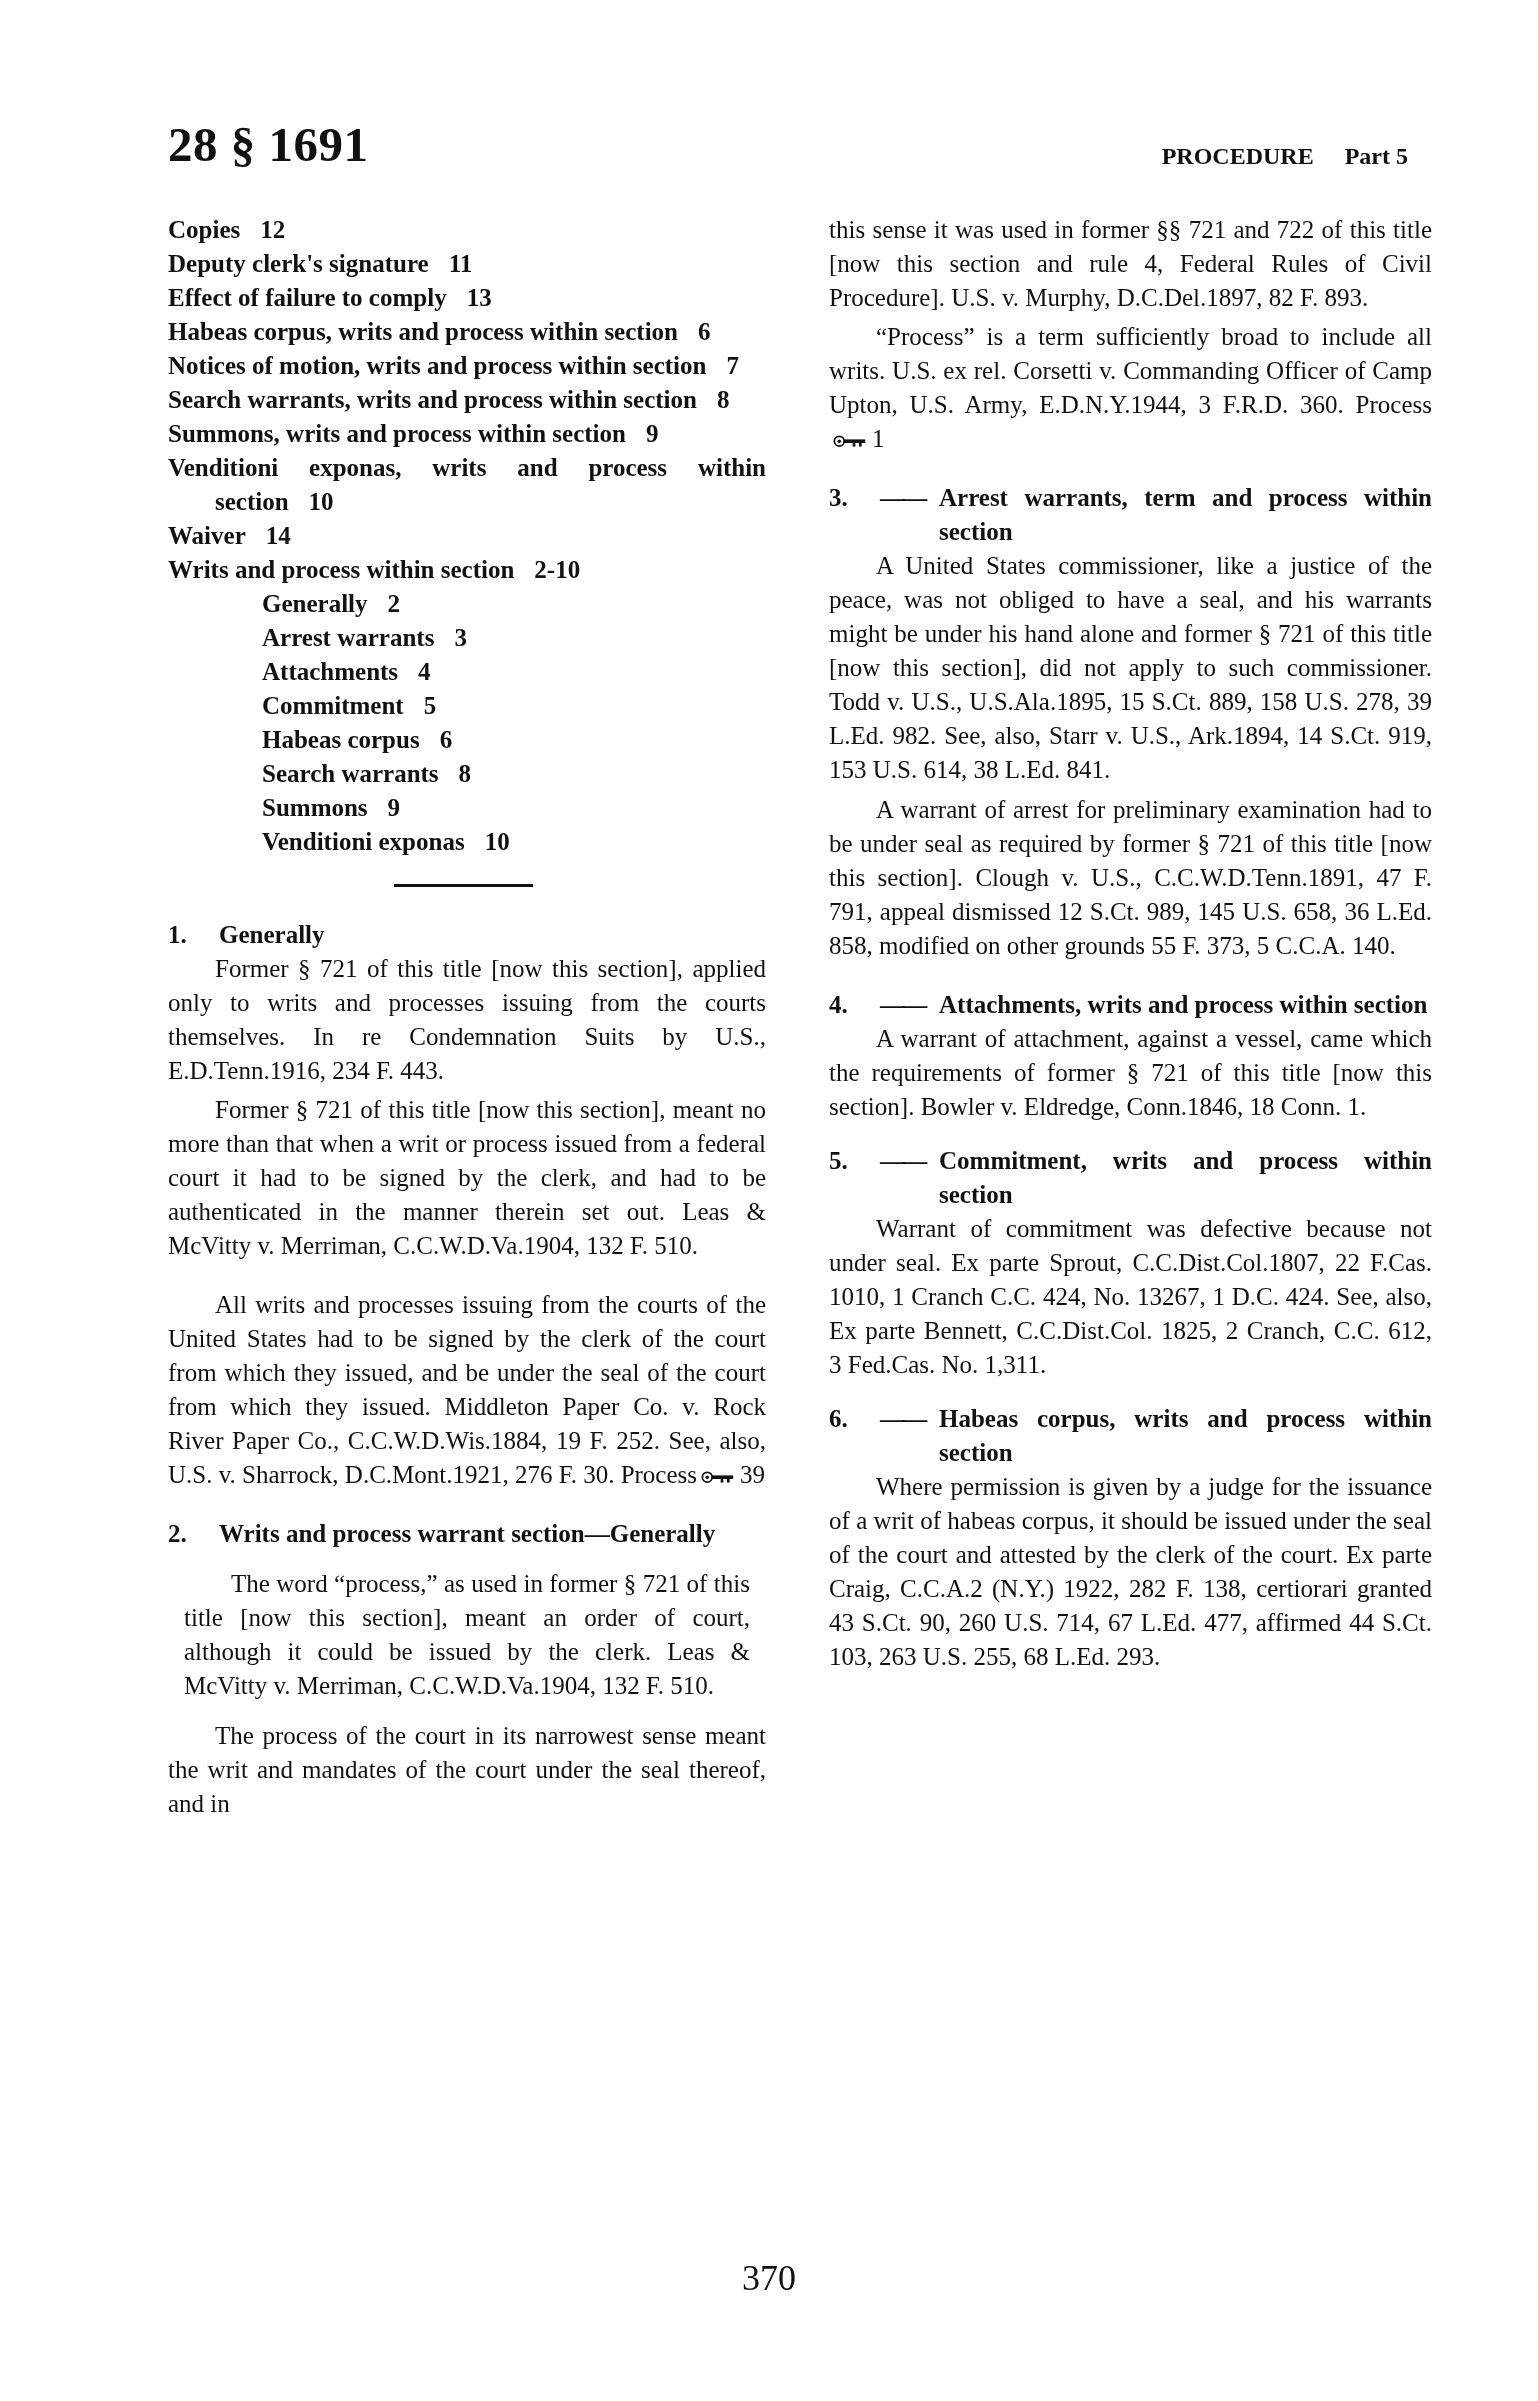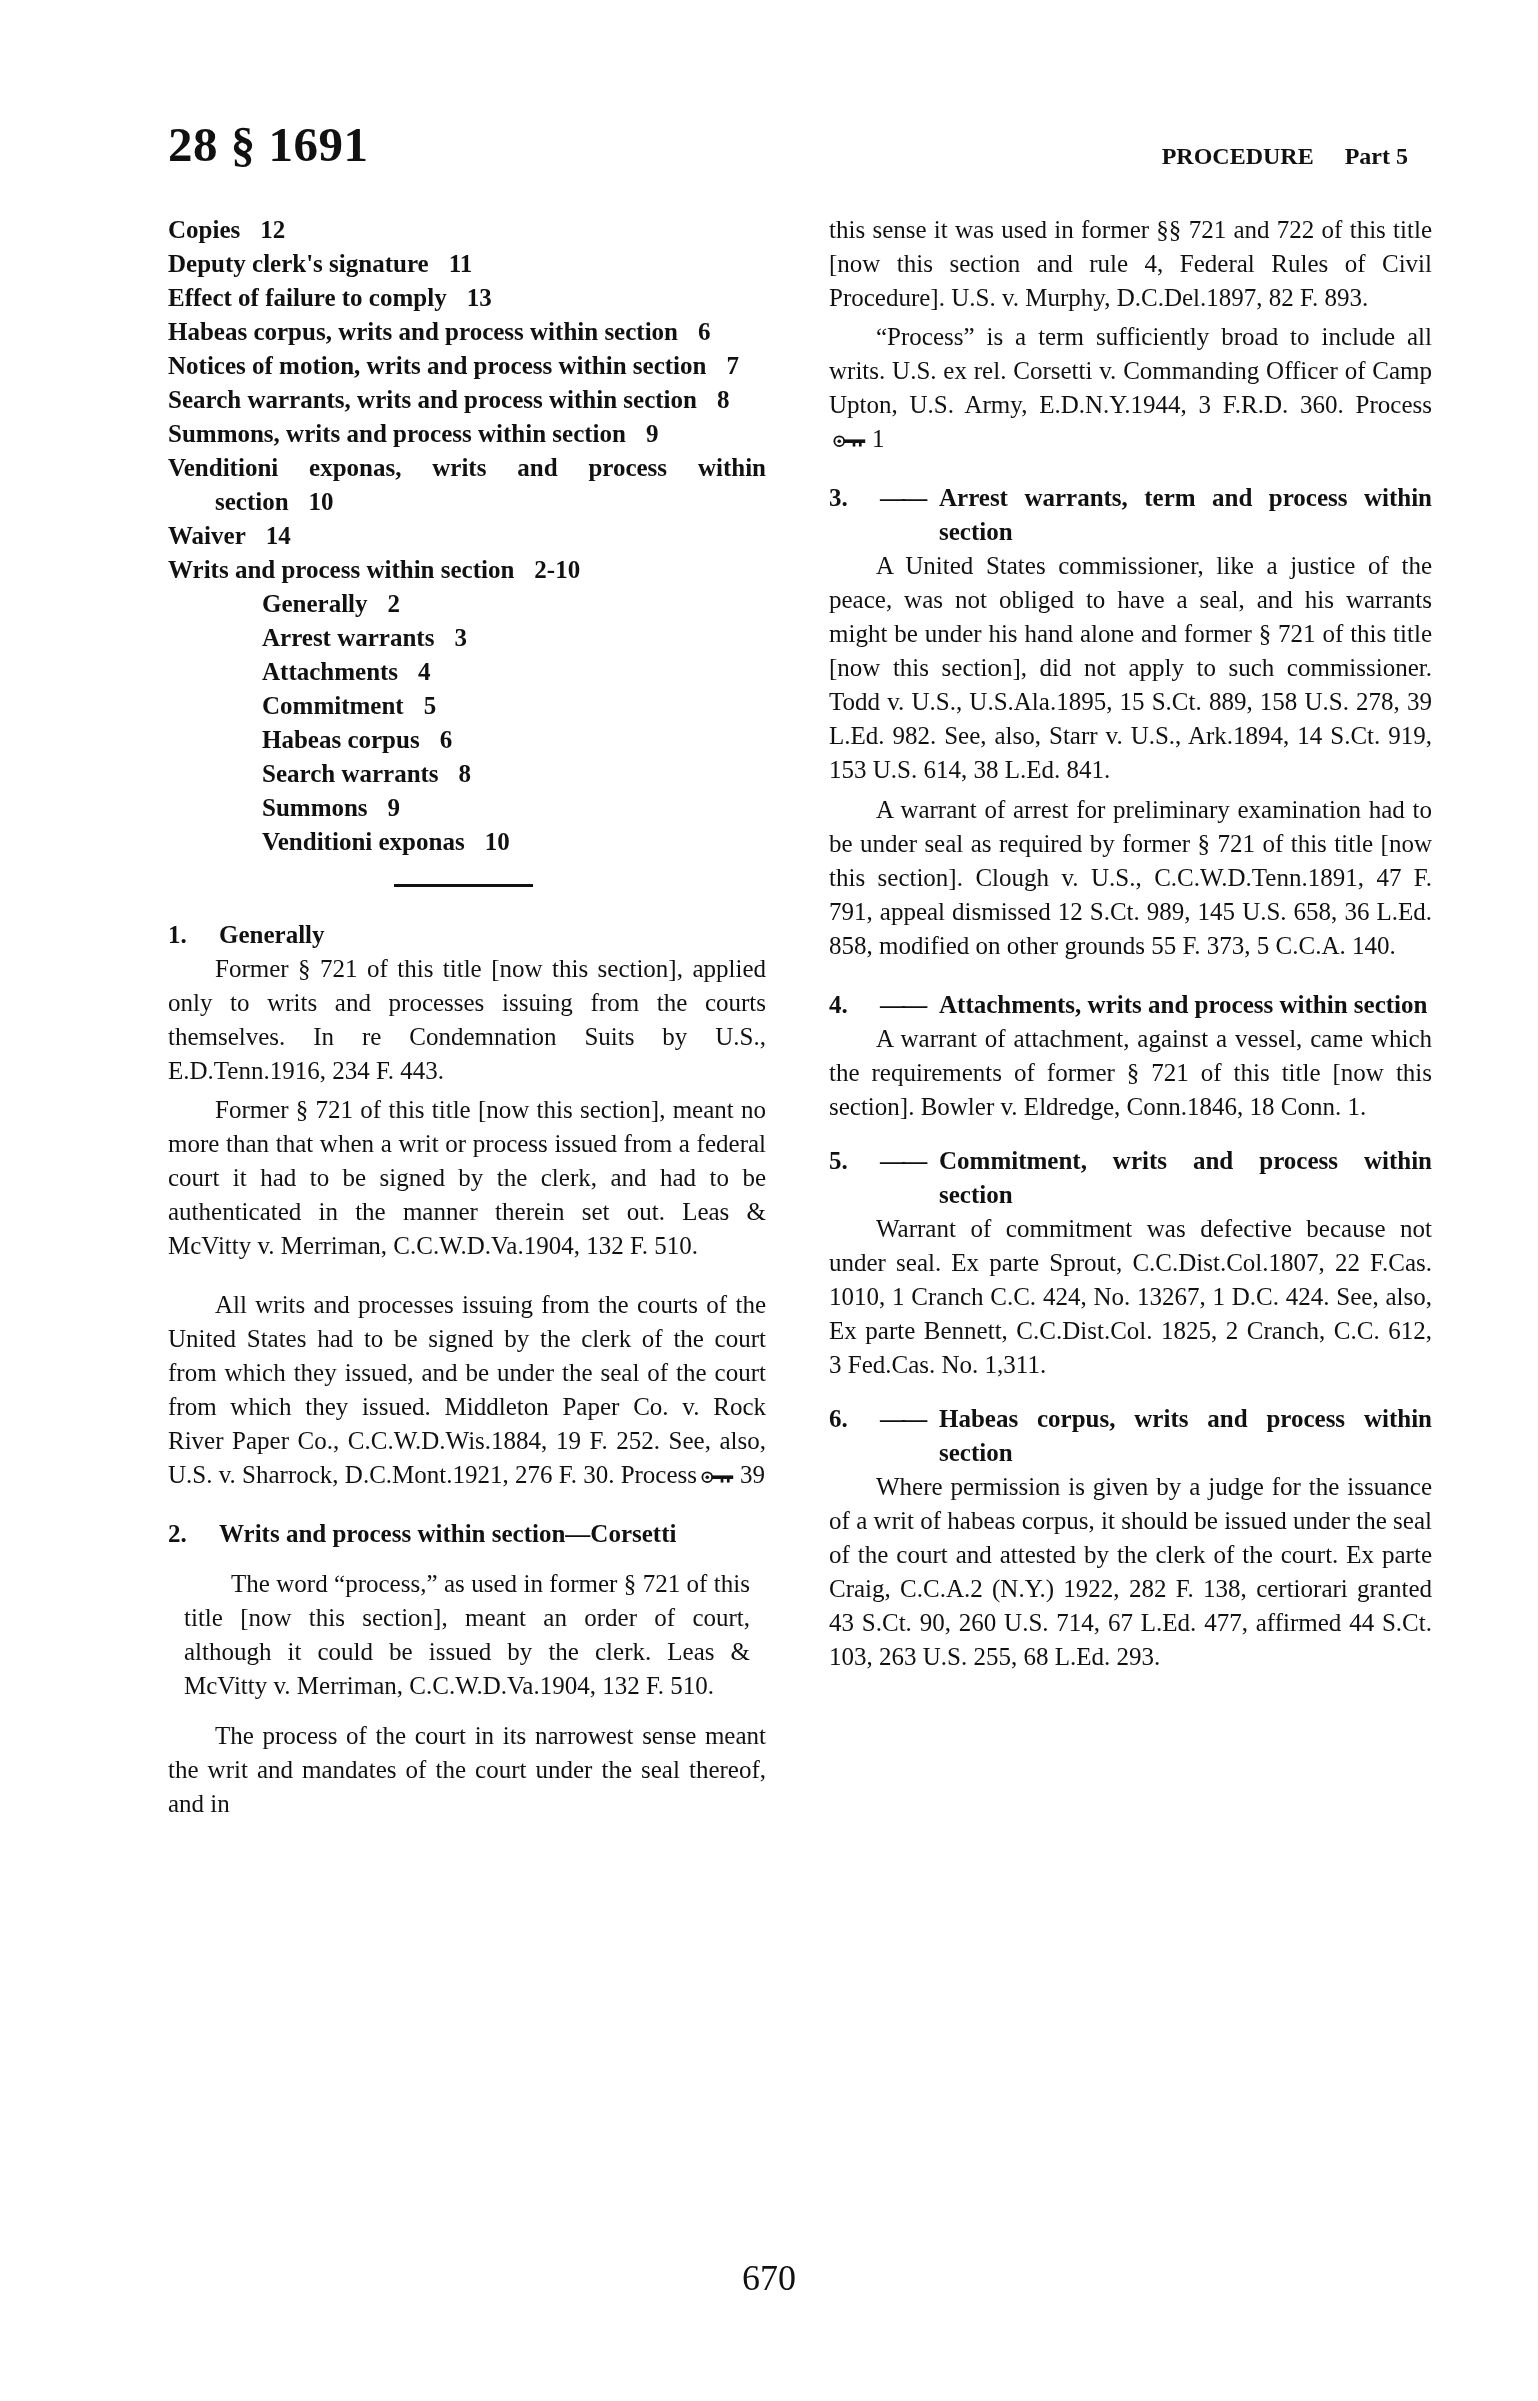--- a/index.html
+++ b/index.html
@@ -82,21 +82,21 @@
     <p class="para"><span>All writs and processes issuing from the courts of the United States had to be signed by the clerk of the court from which they issued, and be under the seal of the court from which they issued. Middleton Paper Co. v. Rock River Paper Co., C.C.W.D.Wis.1884, 19 F. 252.  See, also, U.S. v. Sharrock, D.C.Mont.1921, 276 F. 30.  Process</span><svg class="key-icon" viewBox="0 0 38 16">
           <circle cx="7" cy="8" r="5.5" fill="none" stroke="#111" stroke-width="2"></circle>
           <circle cx="7" cy="8" r="2" fill="#111"></circle>
           <rect x="12" y="6" width="24" height="4" fill="#111"></rect>
           <rect x="22" y="10" width="3" height="4" fill="#111"></rect>
           <rect x="29" y="10" width="3" height="4" fill="#111"></rect>
         </svg><span>39</span></p>
 
     <div class="note-head">
       <span class="num">2.</span>
-      <span class="htxt">Writs and process within section—Corsetti</span>
+      <span class="htxt">Writs and process warrant section—Generally</span>
     </div>
     <p class="para" style="margin:16px">The word “process,” as used in former § 721 of this title [now this section], meant an order of court, although it could be issued by the clerk.  Leas &amp; McVitty v. Merriman, C.C.W.D.Va.1904, 132 F. 510.</p>
     <p class="para">The process of the court in its narrow­est sense meant the writ and mandates of the court under the seal thereof, and in</p>
   </div>
 
   <div class="col col-right">
     <p class="para cont" style="margin:0">this sense it was used in former §§ 721 and 722 of this title [now this section and rule 4, Federal Rules of Civil Procedure]. U.S. v. Murphy, D.C.Del.1897, 82 F. 893.</p>
     <p class="para"><span>“Process” is a term sufficiently broad to include all writs.  U.S. ex rel. Corsetti v. Commanding Officer of Camp Upton, U.S. Army, E.D.N.Y.1944, 3 F.R.D. 360. Process</span><svg class="key-icon" viewBox="0 0 38 16">
           <circle cx="7" cy="8" r="5.5" fill="none" stroke="#111" stroke-width="2"></circle>
           <circle cx="7" cy="8" r="2" fill="#111"></circle>
@@ -128,15 +128,15 @@
     <p class="para" style="margin:0">Warrant of commitment was defective because not under seal.  Ex parte Sprout, C.C.Dist.Col.1807, 22 F.Cas. 1010, 1 Cranch C.C. 424, No. 13267, 1 D.C. 424. See, also, Ex parte Bennett, C.C.Dist.Col. 1825, 2 Cranch, C.C. 612, 3 Fed.Cas. No. 1,311.</p>
 
     <div class="note-head" style="margin-top:20px">
       <span class="num">6.</span>
       <span class="dash">——</span>
       <span class="htxt">Habeas corpus, writs and pro­cess within section</span>
     </div>
     <p class="para" style="margin:0">Where permission is given by a judge for the issuance of a writ of habeas cor­pus, it should be issued under the seal of the court and attested by the clerk of the court.  Ex parte Craig, C.C.A.2 (N.Y.) 1922, 282 F. 138, certiorari granted 43 S.Ct. 90, 260 U.S. 714, 67 L.Ed. 477, affirmed 44 S.Ct. 103, 263 U.S. 255, 68 L.Ed. 293.</p>
   </div>
 
-  <div class="page-num">670</div>
+  <div class="page-num">370</div>
 </div>
 
 
 </body></html>

